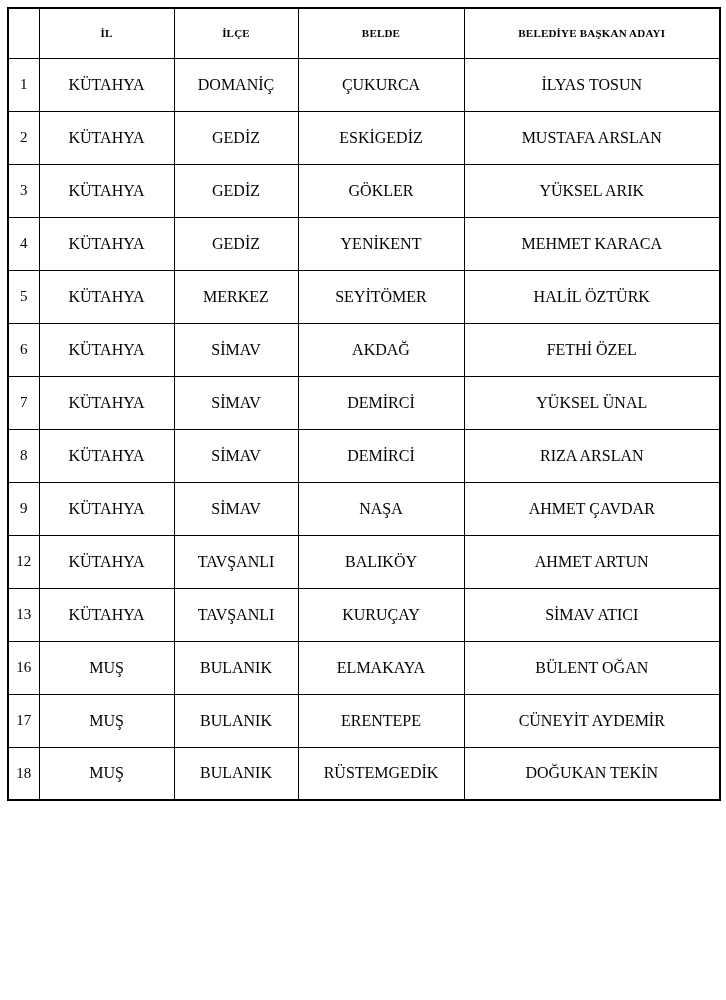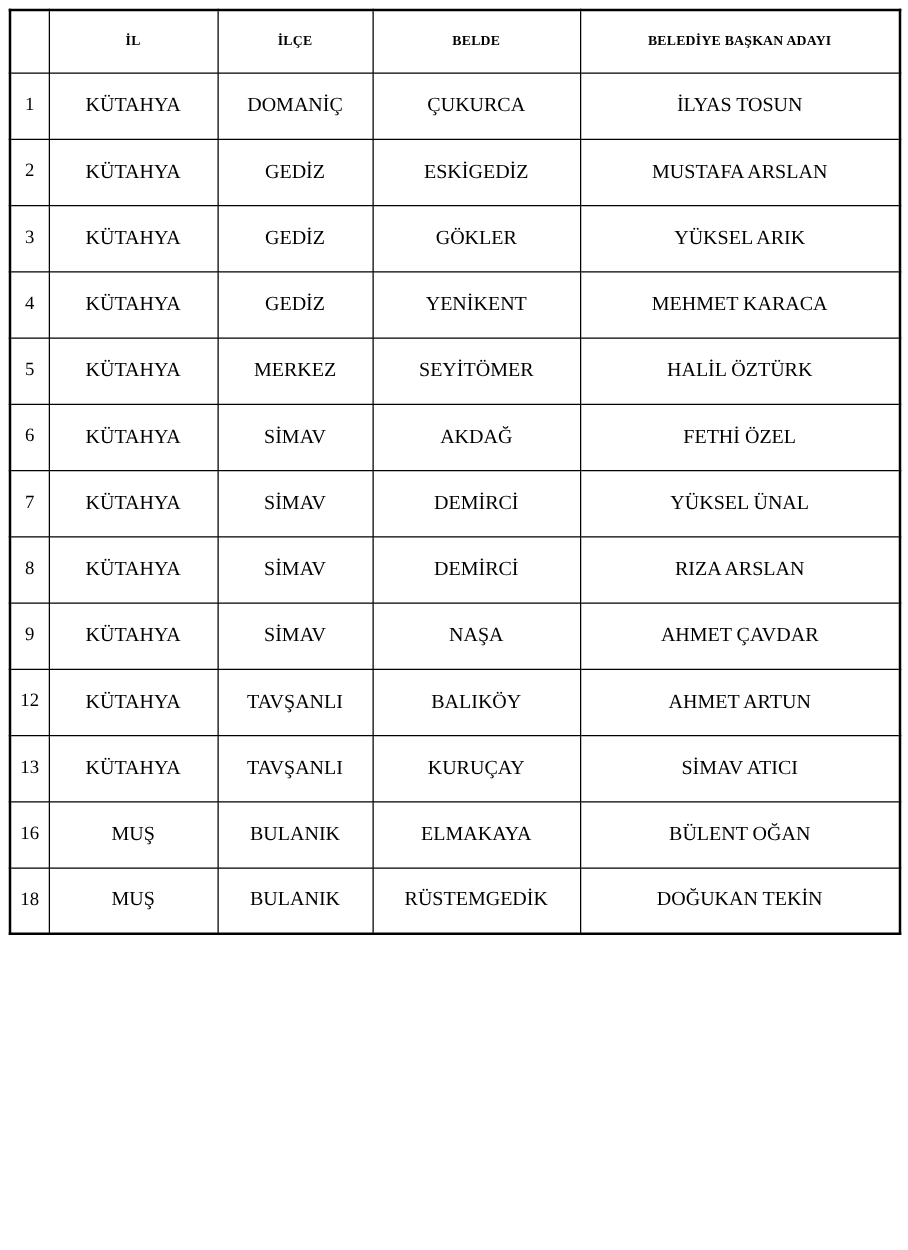--- a/index.html
+++ b/index.html
@@ -146,20 +146,27 @@
     <td class="c-aday">SİMAV ATICI</td>
   </tr>
         <tr>
     <td class="c-no">16</td>
     <td class="c-il">MUŞ</td>
     <td class="c-ilce">BULANIK</td>
     <td class="c-belde">ELMAKAYA</td>
     <td class="c-aday">BÜLENT OĞAN</td>
   </tr>
         <tr>
+    <td class="c-no">17</td>
+    <td class="c-il">MUŞ</td>
+    <td class="c-ilce">BULANIK</td>
+    <td class="c-belde">ERENTEPE</td>
+    <td class="c-aday">CÜNEYİT AYDEMİR</td>
+  </tr>
+        <tr>
     <td class="c-no">18</td>
     <td class="c-il">MUŞ</td>
     <td class="c-ilce">BULANIK</td>
     <td class="c-belde">RÜSTEMGEDİK</td>
     <td class="c-aday">DOĞUKAN TEKİN</td>
   </tr>
       </tbody>
   </table>
 </div>
 

